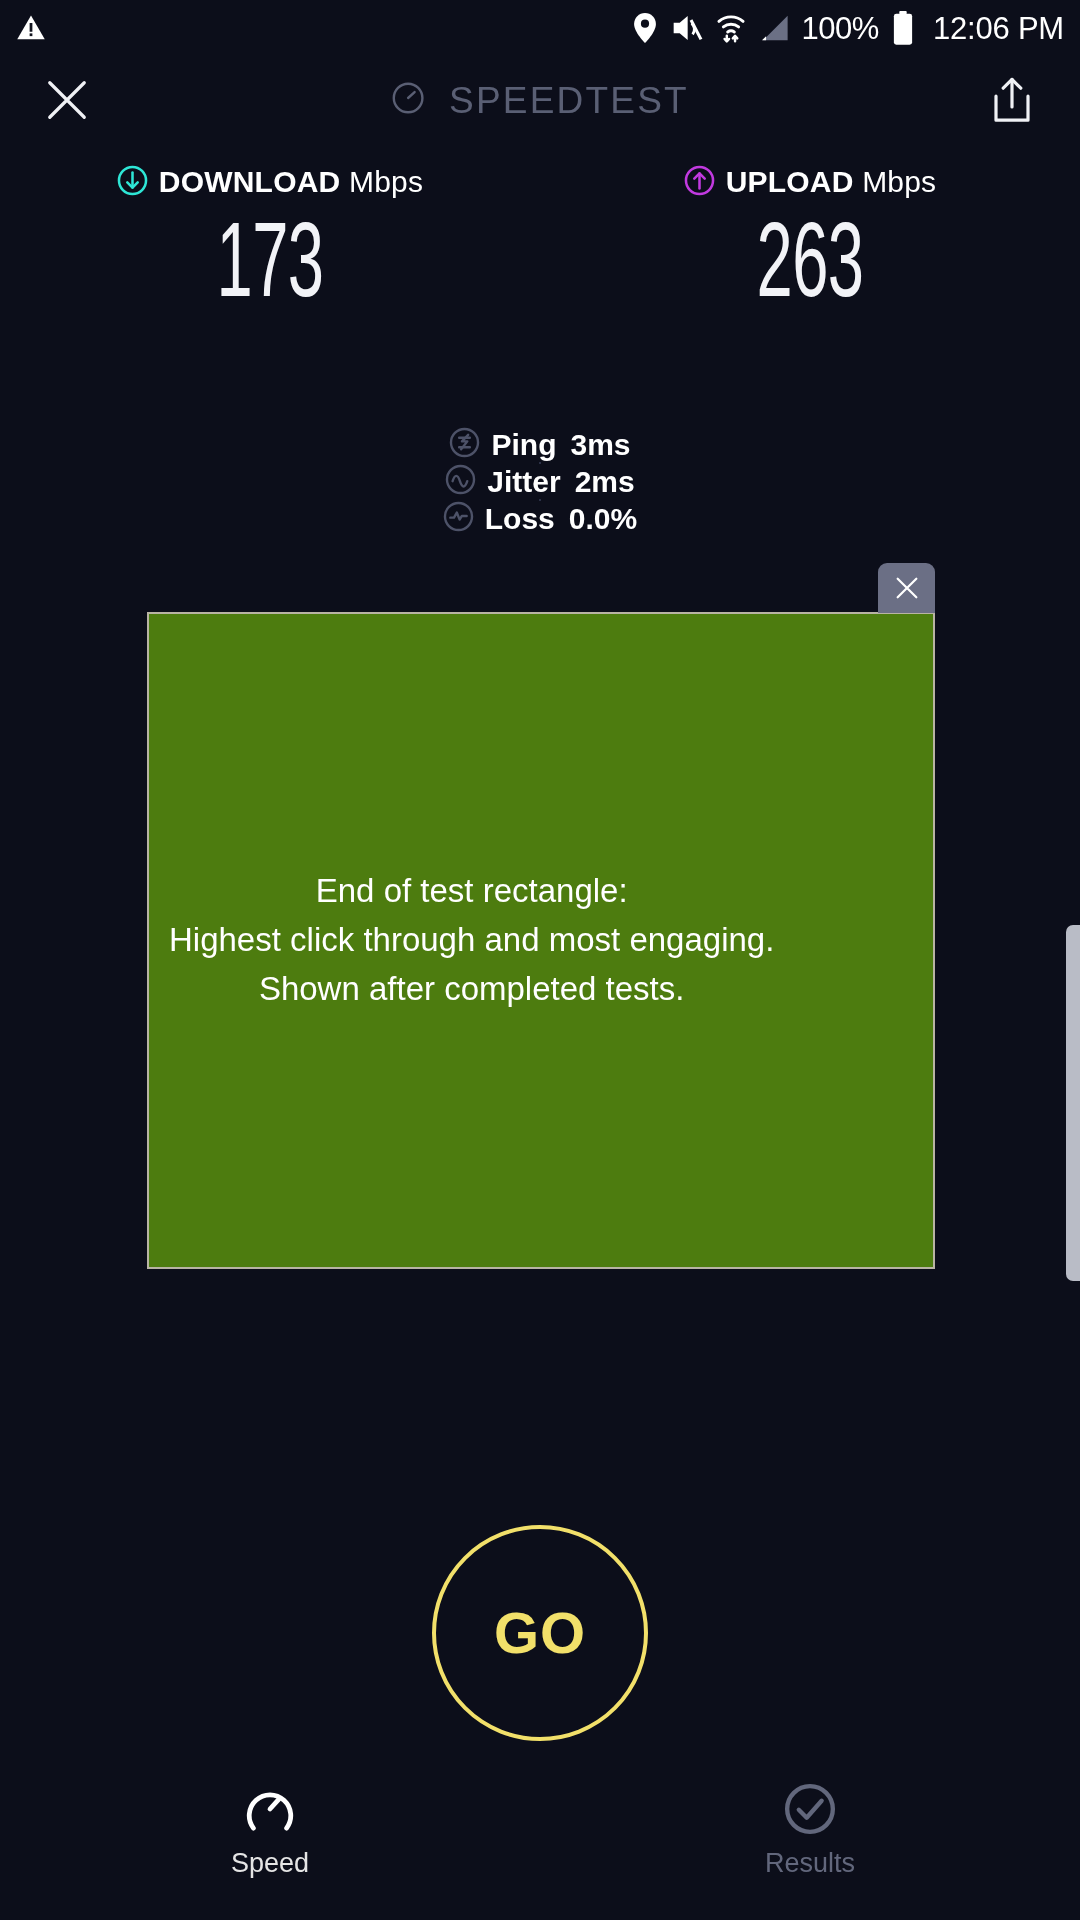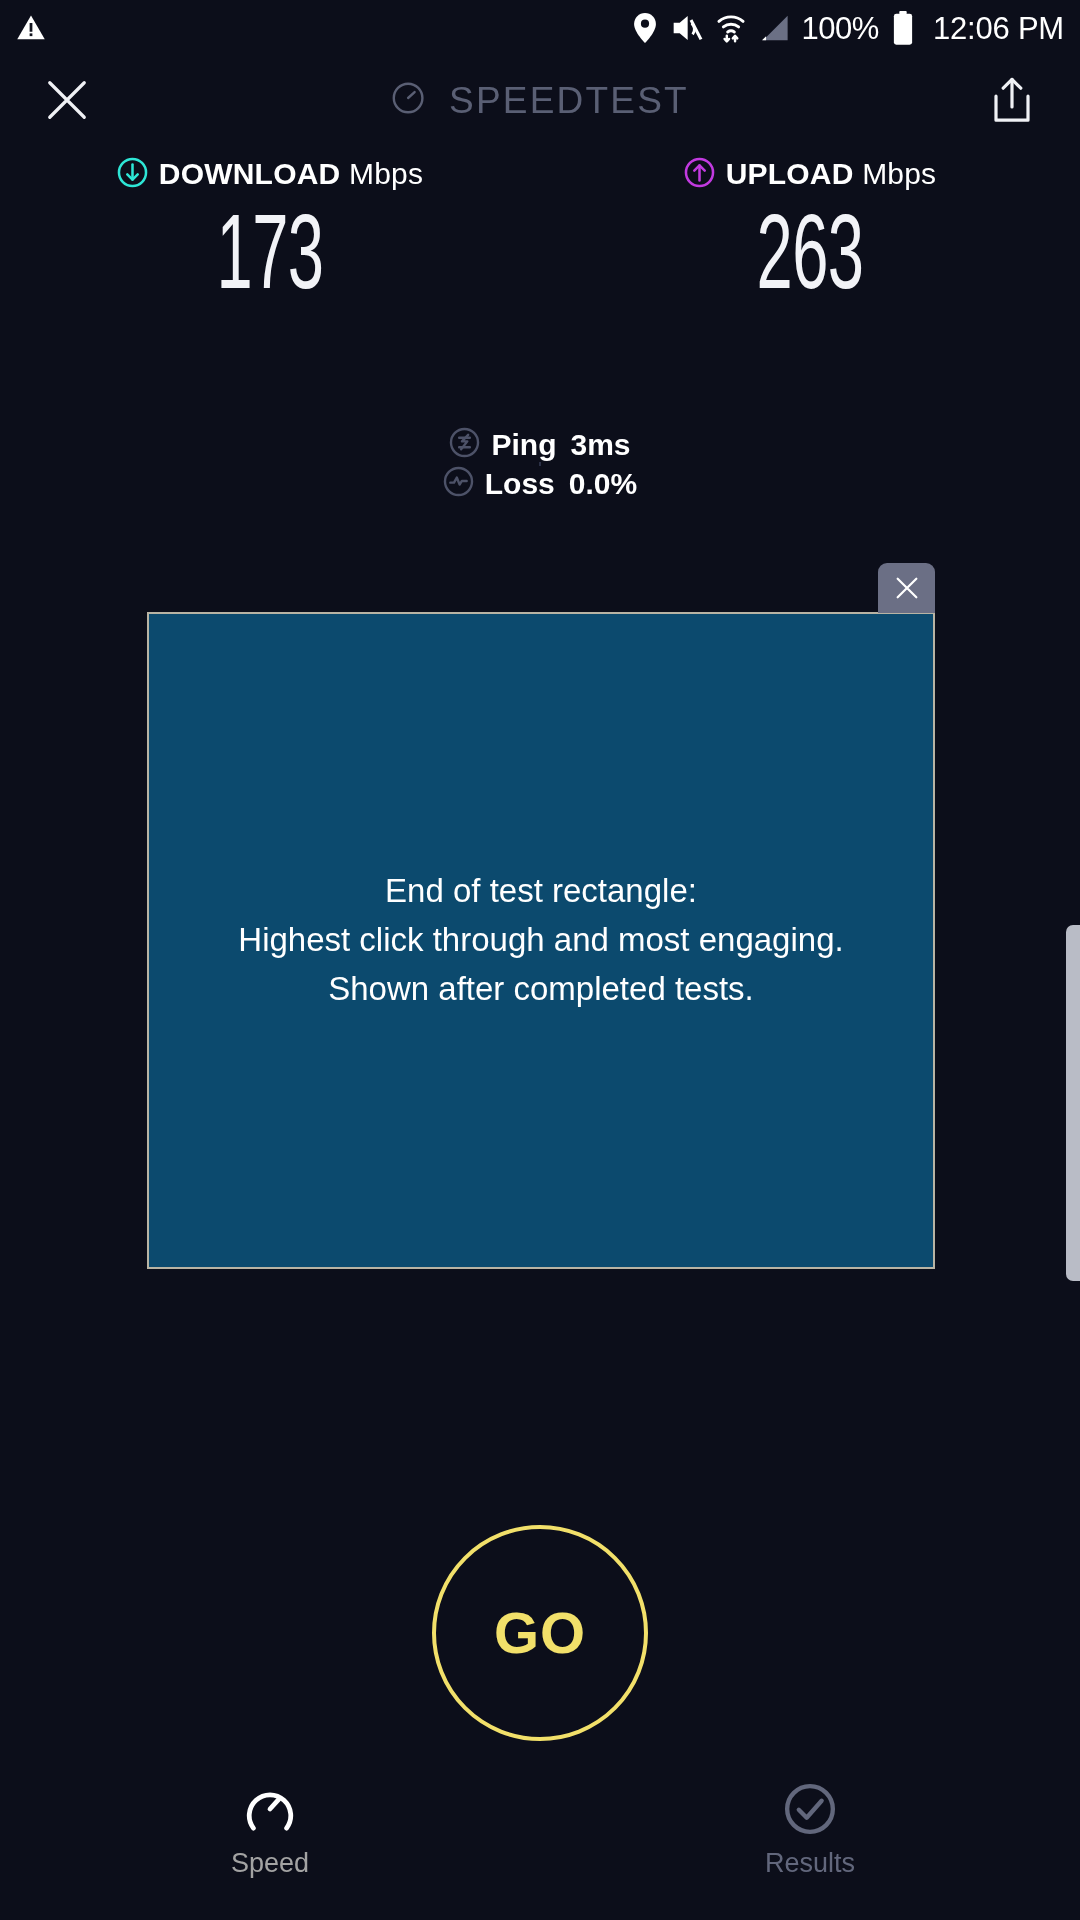--- a/index.html
+++ b/index.html
@@ -68,21 +68,21 @@
     cursor:pointer;
   }
 
   
   .results {
     position:absolute; top:145px; left:0; width:1080px;
   }
   .speeds-row {
     position:relative; width:1080px; height:150px;
   }
-  .speed-col { position:absolute; top:8px; }
+  .speed-col { position:absolute; top:16px; }
   .speed-col.dl { left:0; width:540px; }
   .speed-col.ul { left:540px; width:540px; }
   .speed-head {
     display:flex; align-items:center; justify-content:center;
     gap:11px; height:42px;
   }
   .speed-head-label {
     font-size:30px; font-weight:700;
     color:#ffffff; letter-spacing:0.2px;
     line-height:1; white-space:nowrap;
@@ -134,23 +134,23 @@
     background:#6b6f85;
     border-radius:9px 9px 0 0;
     display:flex; align-items:center; justify-content:center;
     cursor:pointer;
     z-index:3;
   }
   .ad-box {
     position:absolute;
     left:0; top:49px;
     width:788px; height:657px;
-    background:#0c4a6e;
+    background:#4d7c0f;
     border:2px solid #b9b4a4;
-    display:flex; align-items:center; justify-content:center;
+    display:flex; align-items:center; justify-content:flex-start;
     cursor:pointer;
   }
   .ad-text {
     text-align:center;
     color:#ffffff;
     font-size:33px;
     line-height:1.48;
     font-weight:400;
     padding:0 20px;
     white-space:pre-line;
@@ -199,21 +199,21 @@
     display:flex; flex-direction:column;
     align-items:center; justify-content:flex-start;
     gap:10px;
     cursor:pointer;
   }
   .nav-ico { height:62px; display:flex; align-items:center; justify-content:center; }
   .nav-label {
     font-size:27px; line-height:1;
     color:#62677c; font-weight:400;
   }
-  .navitem.active .nav-label { color:#a3a3a3; }
+  .navitem.active .nav-label { color:#e5e5e5; }
 </style>
 </head>
 <body>
 
 <div id="app">
 
   <div class="statusbar">
     <div class="sb-left">
       <span class="sb-icon">
         <svg width="30" height="30" viewBox="0 0 24 24">
@@ -329,20 +329,30 @@
           <svg width="31" height="31" viewBox="0 0 22 22">
             <circle cx="11" cy="11" r="9.6" stroke="#4d5268" stroke-width="1.7" fill="none"></circle>
             <path d="M7.2 7.6 h7.6 M7.2 14.4 h7.6" stroke="#4d5268" stroke-width="1.7" stroke-linecap="round"></path>
             <path d="M13.6 5.6 L9.2 10.2 h3.8 L8.6 15.8" stroke="#4d5268" stroke-width="1.7" fill="none" stroke-linecap="round" stroke-linejoin="round"></path>
           </svg>
         </span>
         <span class="metric-label">Ping</span>
         <span class="metric-value">3ms</span>
       </div>
       <div class="metric-div"></div>
+      <div class="metric">
+        <span>
+          <svg width="31" height="31" viewBox="0 0 22 22">
+            <circle cx="11" cy="11" r="9.6" stroke="#4d5268" stroke-width="1.7" fill="none"></circle>
+            <path d="M5.4 12.2 c1.6-5 3.6-5 5.2 0 c1.6 5 3.6 5 5.2 0" stroke="#4d5268" stroke-width="1.7" fill="none" stroke-linecap="round"></path>
+          </svg>
+        </span>
+        <span class="metric-label">Jitter</span>
+        <span class="metric-value">2ms</span>
+      </div>
       <div class="metric-div"></div>
       <div class="metric">
         <span>
           <svg width="31" height="31" viewBox="0 0 22 22">
             <circle cx="11" cy="11" r="9.6" stroke="#4d5268" stroke-width="1.7" fill="none"></circle>
             <path d="M5.2 11.8 h2.6 l2-3.6 l2 5 l1.6-2.6 h3.4" stroke="#4d5268" stroke-width="1.7" fill="none" stroke-linecap="round" stroke-linejoin="round"></path>
           </svg>
         </span>
         <span class="metric-label">Loss</span>
         <span class="metric-value">0.0%</span>

